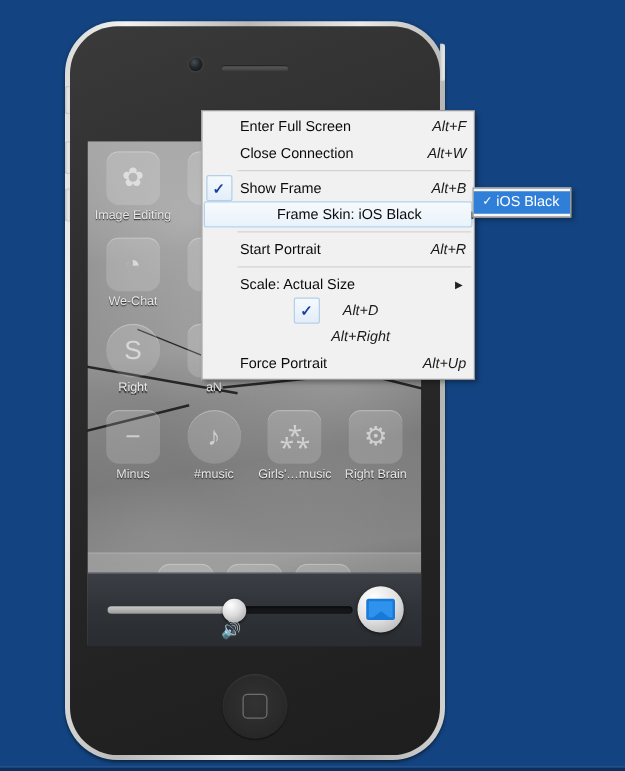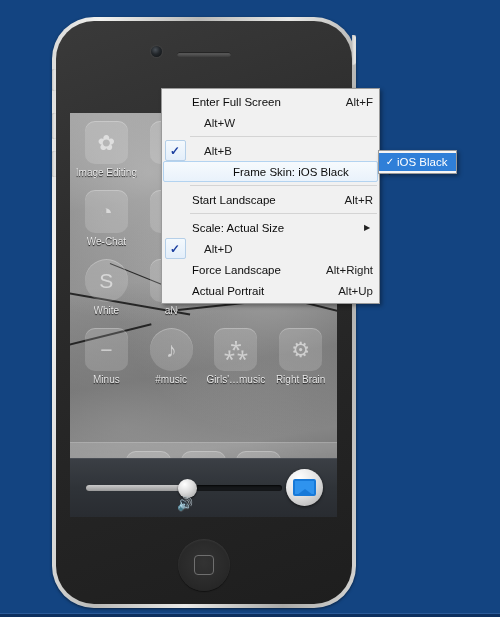--- a/index.html
+++ b/index.html
@@ -281,20 +281,21 @@
     box-sizing: border-box;
   }
   .menu-item {
     position: relative;
     display: flex;
     align-items: center;
     height: 21px;
     padding: 0 6px 0 0;
     box-sizing: border-box;
     white-space: nowrap;
+    justify-content: center;
   }
   .menu-item .gutter {
     width: 26px;
     min-width: 26px;
     height: 21px;
     display: flex;
     align-items: center;
     justify-content: center;
   }
   .check-box {
@@ -306,21 +307,21 @@
     align-items: center;
     justify-content: center;
   }
   .check-mark {
     color: #1b3fa0;
     font-size: 12px;
     line-height: 1;
     font-weight: bold;
   }
   .menu-label { flex: 1; padding-left: 4px; }
-  .menu-accel { color: #1a1a1a; padding-left: 16px; }
+  .menu-accel { color: #1a1a1a; padding-left: 16px; font-style: italic; }
   .menu-arrow {
     width: 12px;
     text-align: center;
     font-size: 8px;
     color: #222;
   }
   .menu-item.highlighted {
     background: linear-gradient(180deg,#f6fafd 0%,#e9f2fb 100%);
     border: 1px solid #b3d3f0;
     border-radius: 2px;
@@ -439,21 +440,21 @@
             <div class="app">
               <div class="app-icon ghost">
                 <span class="glyph"></span>
               </div>
               <div class="app-label"></div>
             </div>
             <div class="app">
               <div class="app-icon round">
                 <span class="glyph">S</span>
               </div>
-              <div class="app-label">White</div>
+              <div class="app-label">Right</div>
             </div>
             <div class="app">
               <div class="app-icon">
                 <span class="glyph">○</span>
               </div>
               <div class="app-label">aN</div>
             </div>
             <div class="app">
               <div class="app-icon ghost">
                 <span class="glyph"></span>
@@ -533,64 +534,65 @@
   </div>
 
   <div class="context-menu" id="context-menu">
       <div class="menu-item">
         <div class="gutter"></div>
         <div class="menu-label">Enter Full Screen</div>
         <div class="menu-accel">Alt+F</div>
       </div>
       <div class="menu-item">
         <div class="gutter"></div>
+        <div class="menu-label">Close Connection</div>
         <div class="menu-accel">Alt+W</div>
       </div>
       <div class="menu-sep"></div>
       <div class="menu-item">
         <div class="gutter">
           <div class="check-box">
             <span class="check-mark">✓</span>
           </div>
         </div>
+        <div class="menu-label">Show Frame</div>
         <div class="menu-accel">Alt+B</div>
       </div>
       <div class="menu-item highlighted">
         <div class="gutter"></div>
         <div class="menu-label">Frame Skin: iOS Black</div>
         <div class="menu-arrow">▶</div>
       </div>
       <div class="menu-sep"></div>
       <div class="menu-item">
         <div class="gutter"></div>
-        <div class="menu-label">Start Landscape</div>
+        <div class="menu-label">Start Portrait</div>
         <div class="menu-accel">Alt+R</div>
       </div>
       <div class="menu-sep"></div>
       <div class="menu-item">
         <div class="gutter"></div>
         <div class="menu-label">Scale: Actual Size</div>
         <div class="menu-arrow">▶</div>
       </div>
       <div class="menu-item">
         <div class="gutter">
           <div class="check-box">
             <span class="check-mark">✓</span>
           </div>
         </div>
         <div class="menu-accel">Alt+D</div>
       </div>
       <div class="menu-item">
         <div class="gutter"></div>
-        <div class="menu-label">Force Landscape</div>
         <div class="menu-accel">Alt+Right</div>
       </div>
       <div class="menu-item">
         <div class="gutter"></div>
-        <div class="menu-label">Actual Portrait</div>
+        <div class="menu-label">Force Portrait</div>
         <div class="menu-accel">Alt+Up</div>
       </div>
     </div>
 
   <div class="submenu" id="submenu">
       <div class="submenu-item selected">
         <span class="sub-check">✓</span>
         <span>iOS Black</span>
       </div>
     </div>

